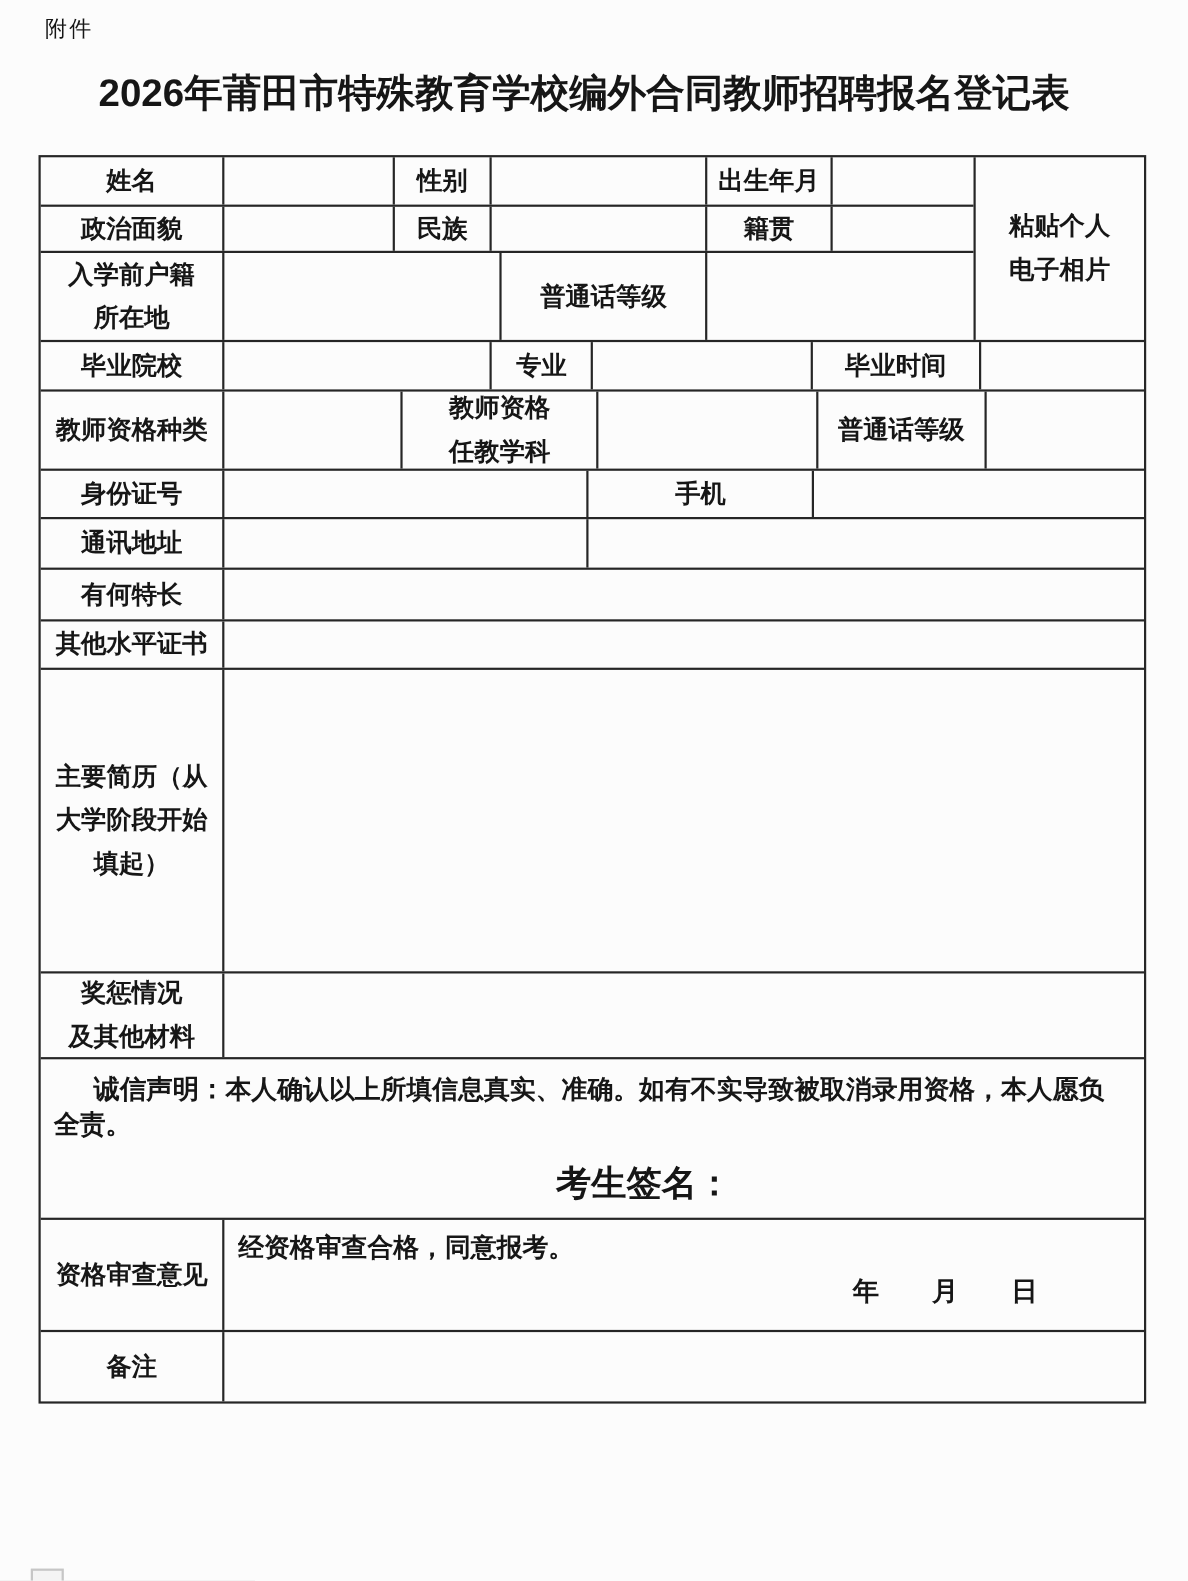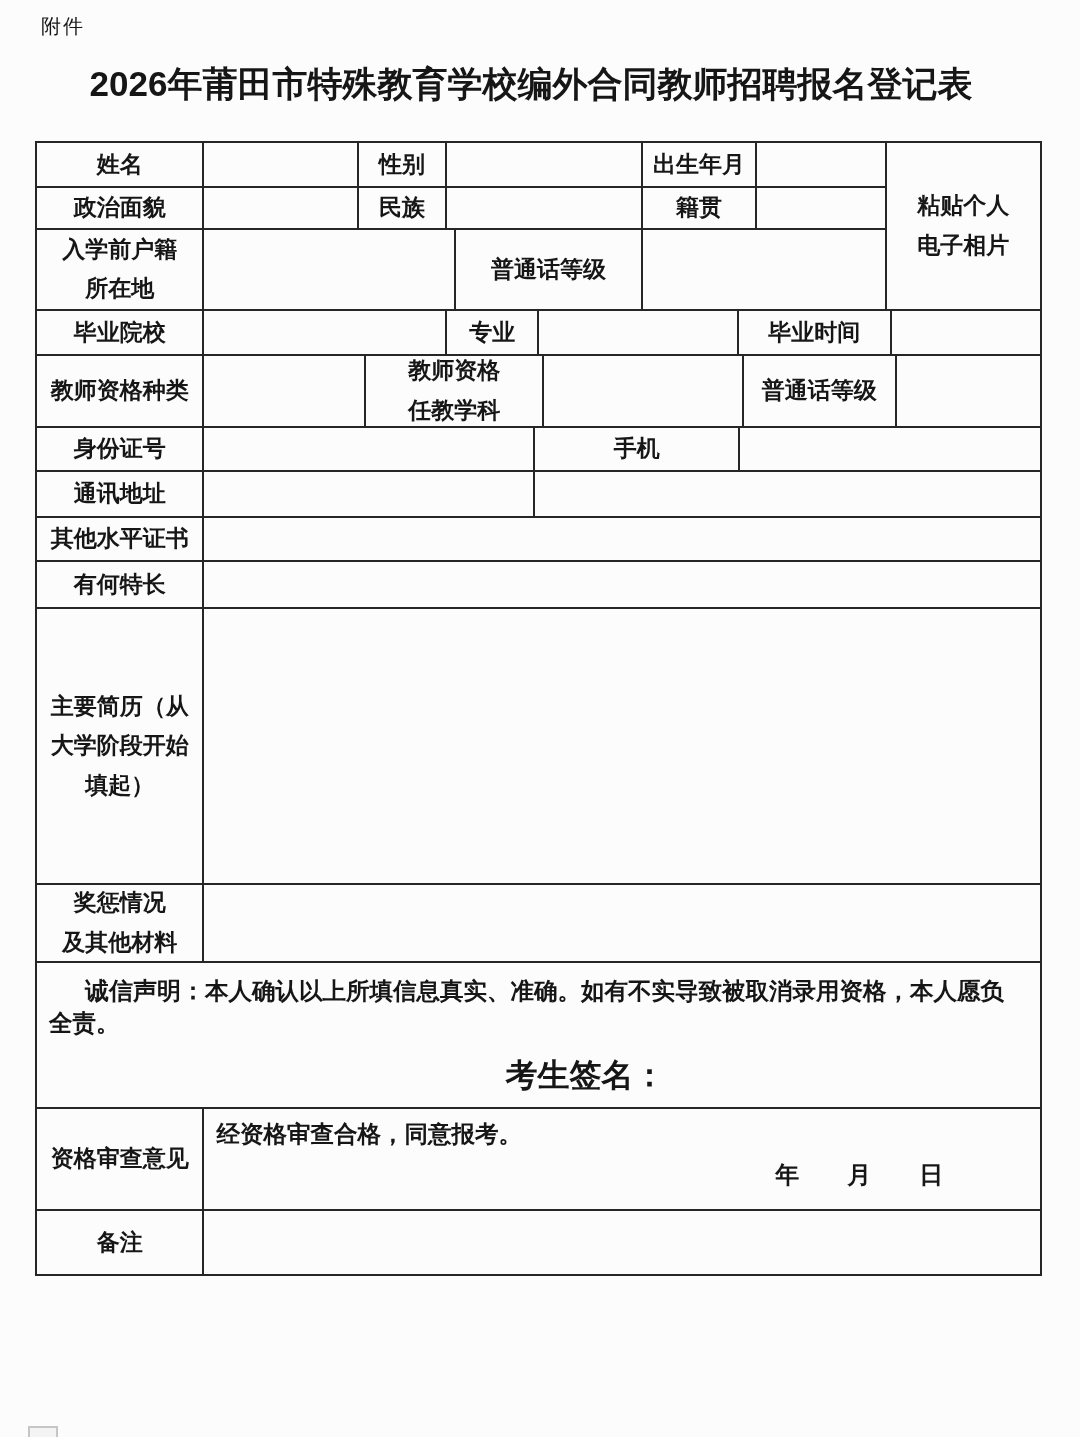--- a/index.html
+++ b/index.html
@@ -118,27 +118,27 @@
       <div class="c lbl" style="width:20.4%">手机</div>
       <div class="c" style="flex:1"></div>
     </div>
 
     <div class="trow" style="height:46px">
       <div class="c lbl" style="width:16.5%">通讯地址</div>
       <div class="c" style="width:33.0%"></div>
       <div class="c" style="flex:1"></div>
     </div>
 
-    <div class="trow" style="height:44px">
-      <div class="c lbl" style="width:16.5%">其他水平证书</div>
+    <div class="trow" style="height:47px">
+      <div class="c lbl" style="width:16.5%">有何特长</div>
       <div class="c" style="flex:1"></div>
     </div>
 
-    <div class="trow" style="height:47px">
-      <div class="c lbl" style="width:16.5%">有何特长</div>
+    <div class="trow" style="height:44px">
+      <div class="c lbl" style="width:16.5%">其他水平证书</div>
       <div class="c" style="flex:1"></div>
     </div>
 
     <div class="trow" style="height:276px">
       <div class="c lbl" style="width:16.5%">主要简历（从
 大学阶段开始
 填起）</div>
       <div class="c" style="flex:1"></div>
     </div>
 

